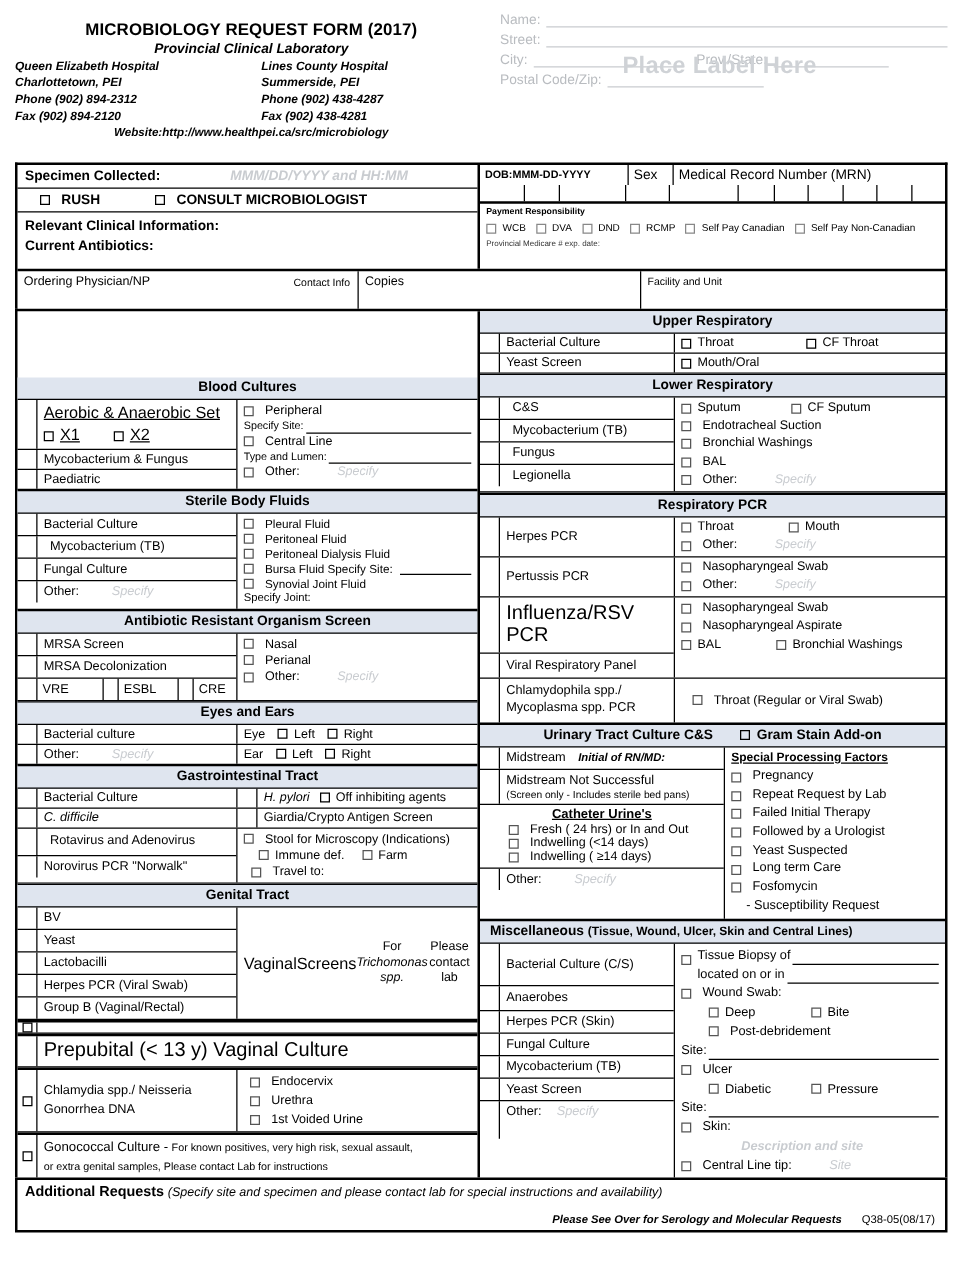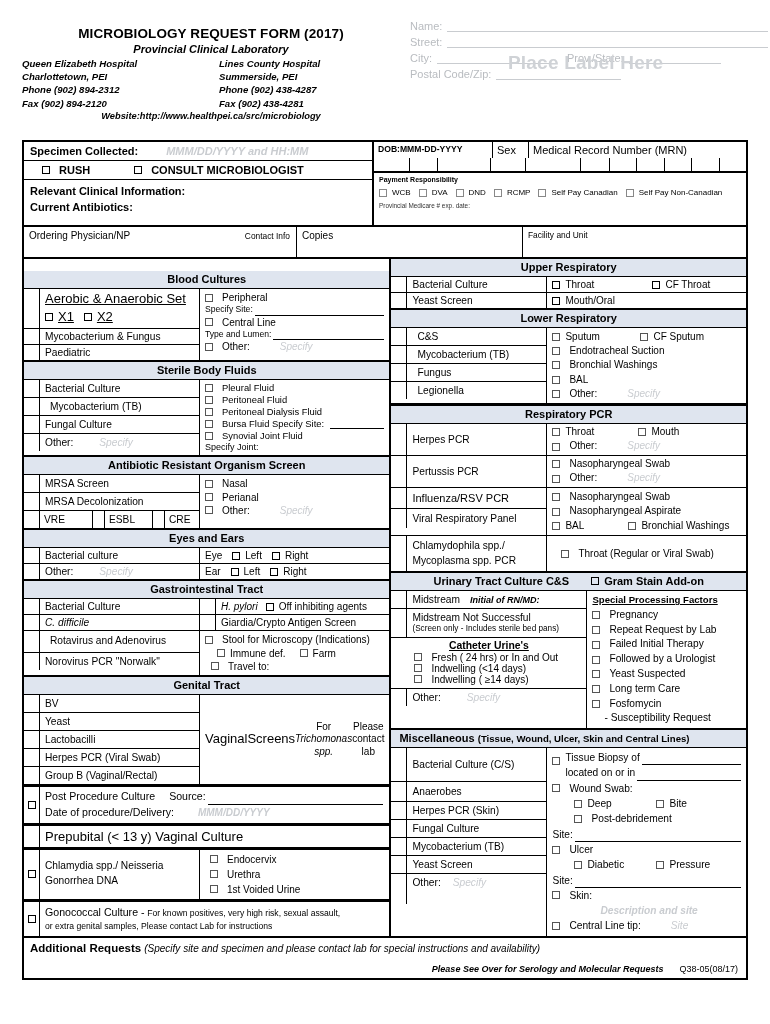--- a/index.html
+++ b/index.html
@@ -5,21 +5,21 @@
   * { box-sizing: border-box; }
   html, body { margin:0; padding:0; }
   body {
     width:770px; height:1024px;
     background:#ffffff;
     font-family:"Liberation Sans", sans-serif;
     color:#000;
     font-size:10px;
     -webkit-font-smoothing:antialiased;
   }
-  .page { position:relative; width:770px; height:1024px; padding:10px; }
+  .page { position:relative; width:770px; height:1024px; padding:0; }
 
   
   .header { display:flex; width:770px; height:130px; padding:6px 12px 0 12px; }
   .hdr-left { width:378px; text-align:center; }
   .hdr-title { font-size:13.5px; font-weight:bold; letter-spacing:.1px; margin-top:10px; }
   .hdr-sub { font-size:11px; font-weight:bold; font-style:italic; margin-top:2px; }
   .hdr-cols { display:flex; margin-top:2px; font-size:9.6px; font-weight:bold; font-style:italic; }
   .hdr-col { width:50%; text-align:left; line-height:1.38; }
   .hdr-col.c2 { padding-left:8px; }
   .hdr-web { font-size:9.3px; font-weight:bold; font-style:italic; margin-top:1px; }
@@ -38,21 +38,21 @@
 
   
   .frame { margin:0 12px; border:2px solid #000; border-bottom:none; }
   .row { display:flex; }
   .bt { border-top:1px solid #000; }
   .bl { border-left:1px solid #000; }
 
   
   .spec-left { width:368px; }
   .spec-right { width:374px; border-left:2px solid #000; }
-  .spec-line { padding:3px 6px; font-size:11px; font-weight:bold; display:flex; align-items:center; }
+  .spec-line { padding:3px 6px; font-size:11px; font-weight:bold; display:flex; align-items:center;gap:28px; }
   .ghost { color:#c9ccd0; font-style:italic; font-weight:bold; }
   .cb { display:inline-block; width:8px; height:8px; border:1px solid #000; margin-right:5px; vertical-align:-1px; flex:none; }
   .cb.gray { border-color:#888; }
   .rush-row { padding:3px 6px 3px 18px; font-size:11px; font-weight:bold; display:flex; align-items:center; gap:4px; }
   .rush-row .gapper { width:36px; }
   .rci { padding:4px 6px 6px 6px; font-size:11px; font-weight:bold; line-height:1.45; min-height:46px; }
 
   .dob-row { display:flex; }
   .dob-cell { width:118px; padding:2px 4px; font-size:8.6px; font-weight:bold; }
   .sex-cell { width:36px; padding:2px 4px; font-size:11px; border-left:1px solid #000; }
@@ -258,21 +258,21 @@
 
     <div class="colL">
 
       <div class="sec-head first">Blood Cultures</div>
       <div class="grp">
         <div class="grp-left">
           <div class="gl-row" style="min-height:30px">
             <div class="tick-col"></div>
             <div style="padding:2px 5px; font-size:13px; line-height:1.3;text-decoration:underline;">
               <div>Aerobic &amp; Anaerobic Set</div>
-              <div style="display:flex; gap:10px; margin-top:1px;">
+              <div style="display:flex; gap:27px; margin-top:1px;">
                 <span style="display:flex;align-items:center">
                     <span class="chk dk"></span>
                     <span>X1</span>
                   </span>
                 <span style="display:flex;align-items:center">
                     <span class="chk dk"></span>
                     <span>X2</span>
                   </span>
               </div>
             </div>
@@ -513,36 +513,25 @@
           <div style="font-size:13px">Screens</div>
           <div style="font-size:10px"><span>For </span><span class="it">Trichomonas spp.</span></div>
           <div style="font-size:10px">Please  contact lab</div>
         </div>
       </div>
 
       <div class="trow bt" style="border-top:2px solid #000">
         <div class="tick-col" style="display:flex;align-items:center;justify-content:center">
             <span class="chk dk" style="margin:0"></span>
           </div>
-        <div class="opt-col" style="line-height:1.5">
-          <div style="display:flex;align-items:flex-end">
-            <span style="font-size:10.6px">Post Procedure Culture</span>
-            <span style="font-size:10.6px;margin-left:14px">Source:</span>
-            <span class="underline-fill" style="max-width:175px"></span>
-          </div>
-          <div style="display:flex;align-items:center">
-            <span style="font-size:10.6px">Date of procedure/Delivery:</span>
-            <span class="ghost" style="margin-left:24px;font-size:10px">MMM/DD/YYYY</span>
-          </div>
-        </div>
       </div>
 
       <div class="trow" style="border-top:2px solid #000">
         <div class="tick-col"></div>
-        <div class="opt-col" style="font-size:13px;padding:3px 5px">Prepubital (&lt; 13 y) Vaginal Culture</div>
+        <div class="opt-col" style="font-size:16px;padding:3px 5px">Prepubital (&lt; 13 y) Vaginal Culture</div>
       </div>
 
       <div class="grp" style="border-top:2px solid #000">
         <div class="grp-left" style="width:176px;display:flex;align-items:center">
           <div class="tick-col" style="align-self:stretch;display:flex;align-items:center;justify-content:center">
               <span class="chk dk" style="margin:0"></span>
             </div>
           <div style="padding:3px 5px;font-size:10.2px;line-height:1.45">
             <div>Chlamydia spp./ Neisseria</div>
             <div>Gonorrhea DNA</div>
@@ -689,21 +678,21 @@
               <span class="chk"></span>
               <span>Other:</span>
               <span class="spec-ghost">Specify</span>
             </div>
         </div>
       </div>
       <div class="grp">
         <div class="grp-left" style="width:156px">
           <div class="gl-row">
               <div class="tick-col"></div>
-              <div style="padding:4px 5px;font-size:11px;">Influenza/RSV PCR</div>
+              <div style="padding:4px 5px;font-size:16px;">Influenza/RSV PCR</div>
             </div>
           <div class="gl-row">
               <div class="tick-col"></div>
               <div style="padding:4px 5px;font-size:10.2px;">Viral Respiratory Panel</div>
             </div>
         </div>
         <div class="grp-right" style="line-height:1.45">
           <div class="opt-line">
               <span class="chk"></span>
               <span>Nasopharyngeal Swab</span>

